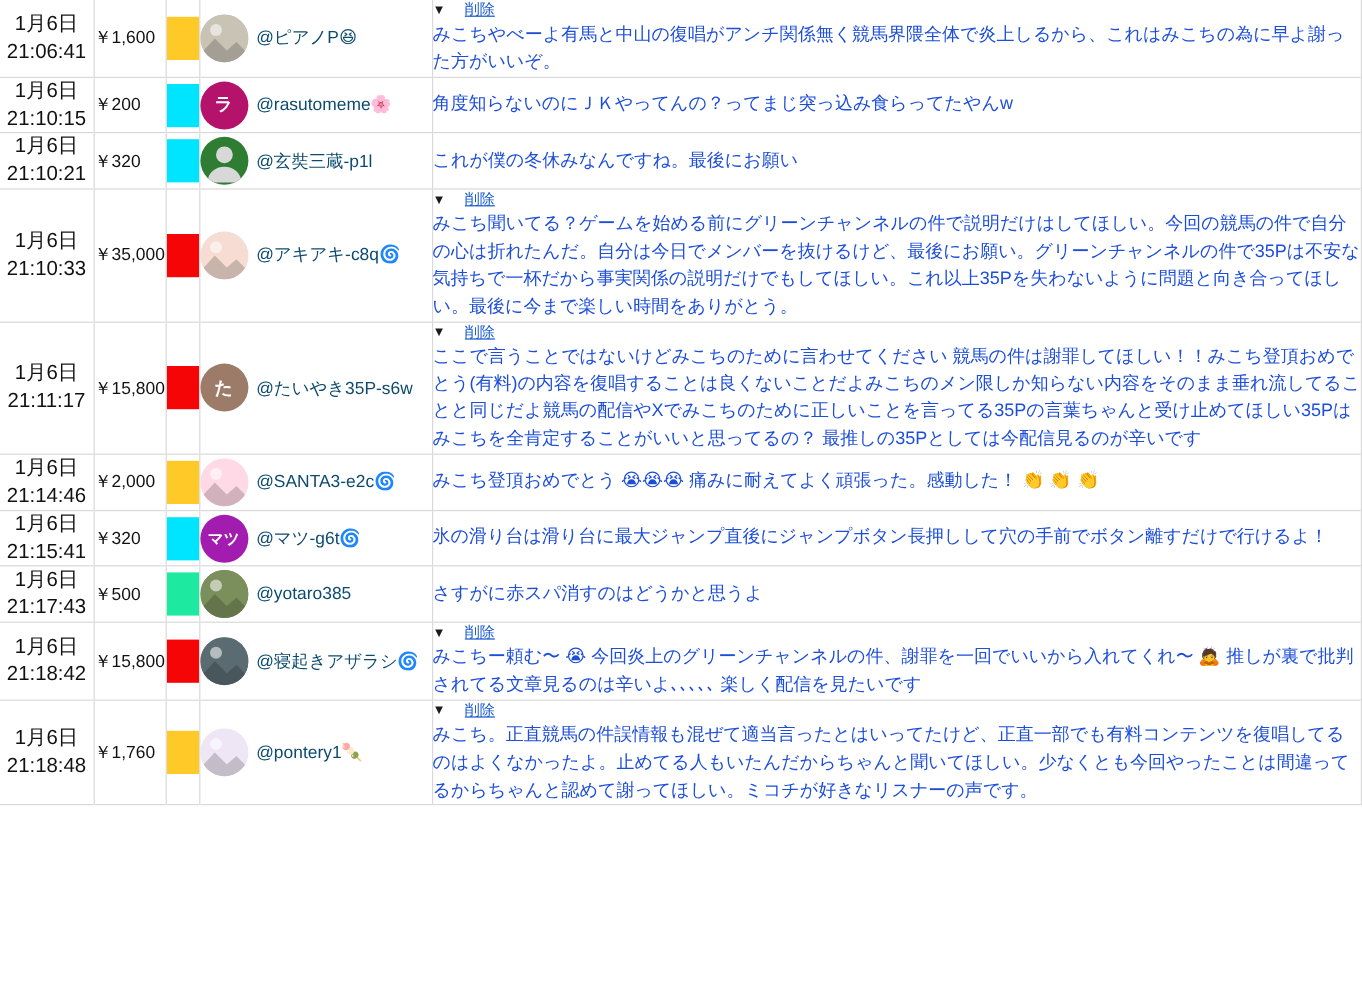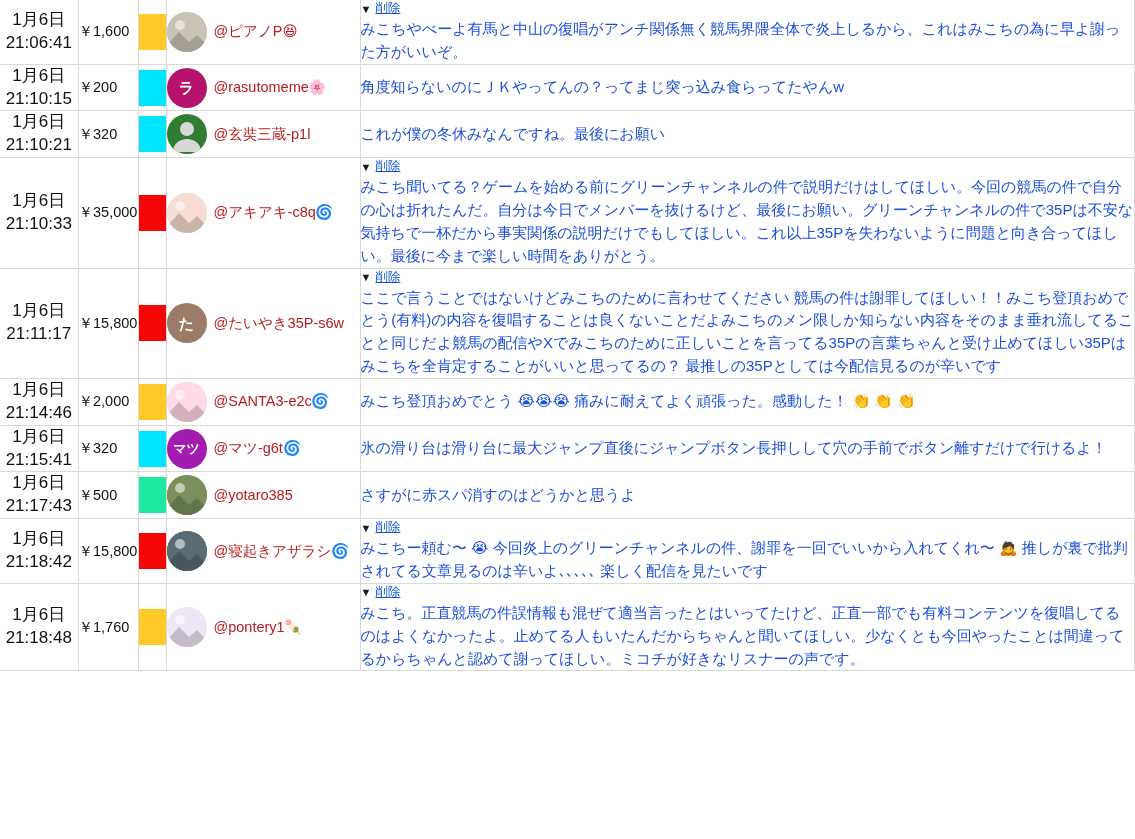--- a/index.html
+++ b/index.html
@@ -73,21 +73,21 @@
     display: flex;
     align-items: center;
     justify-content: center;
     font-size: 15px;
     color: #ffffff;
     font-weight: bold;
     line-height: 1;
   }
   .uname {
     font-size: 14.5px;
-    color: #b91c1c;
+    color: #0c4a6e;
     white-space: nowrap;
     overflow: hidden;
   }
   td.c-msg {
     padding: 5px 8px 7px 8px;
     border-right: none;
   }
   .del-row {
     font-size: 12.5px;
     color: #1155cc;
@@ -97,20 +97,21 @@
     gap: 4px;
   }
   .del-tri {
     color: #1a1a1a;
     font-size: 11px;
   }
   .del-link {
     color: #1155cc;
     text-decoration: underline;
     cursor: pointer;
+    margin-left: 12px;
   }
   .msg-text {
     font-size: 15px;
     color: #1d4ed8;
     line-height: 1.52;
     word-break: break-all;
   }
 </style>
 </head>
 <body>

